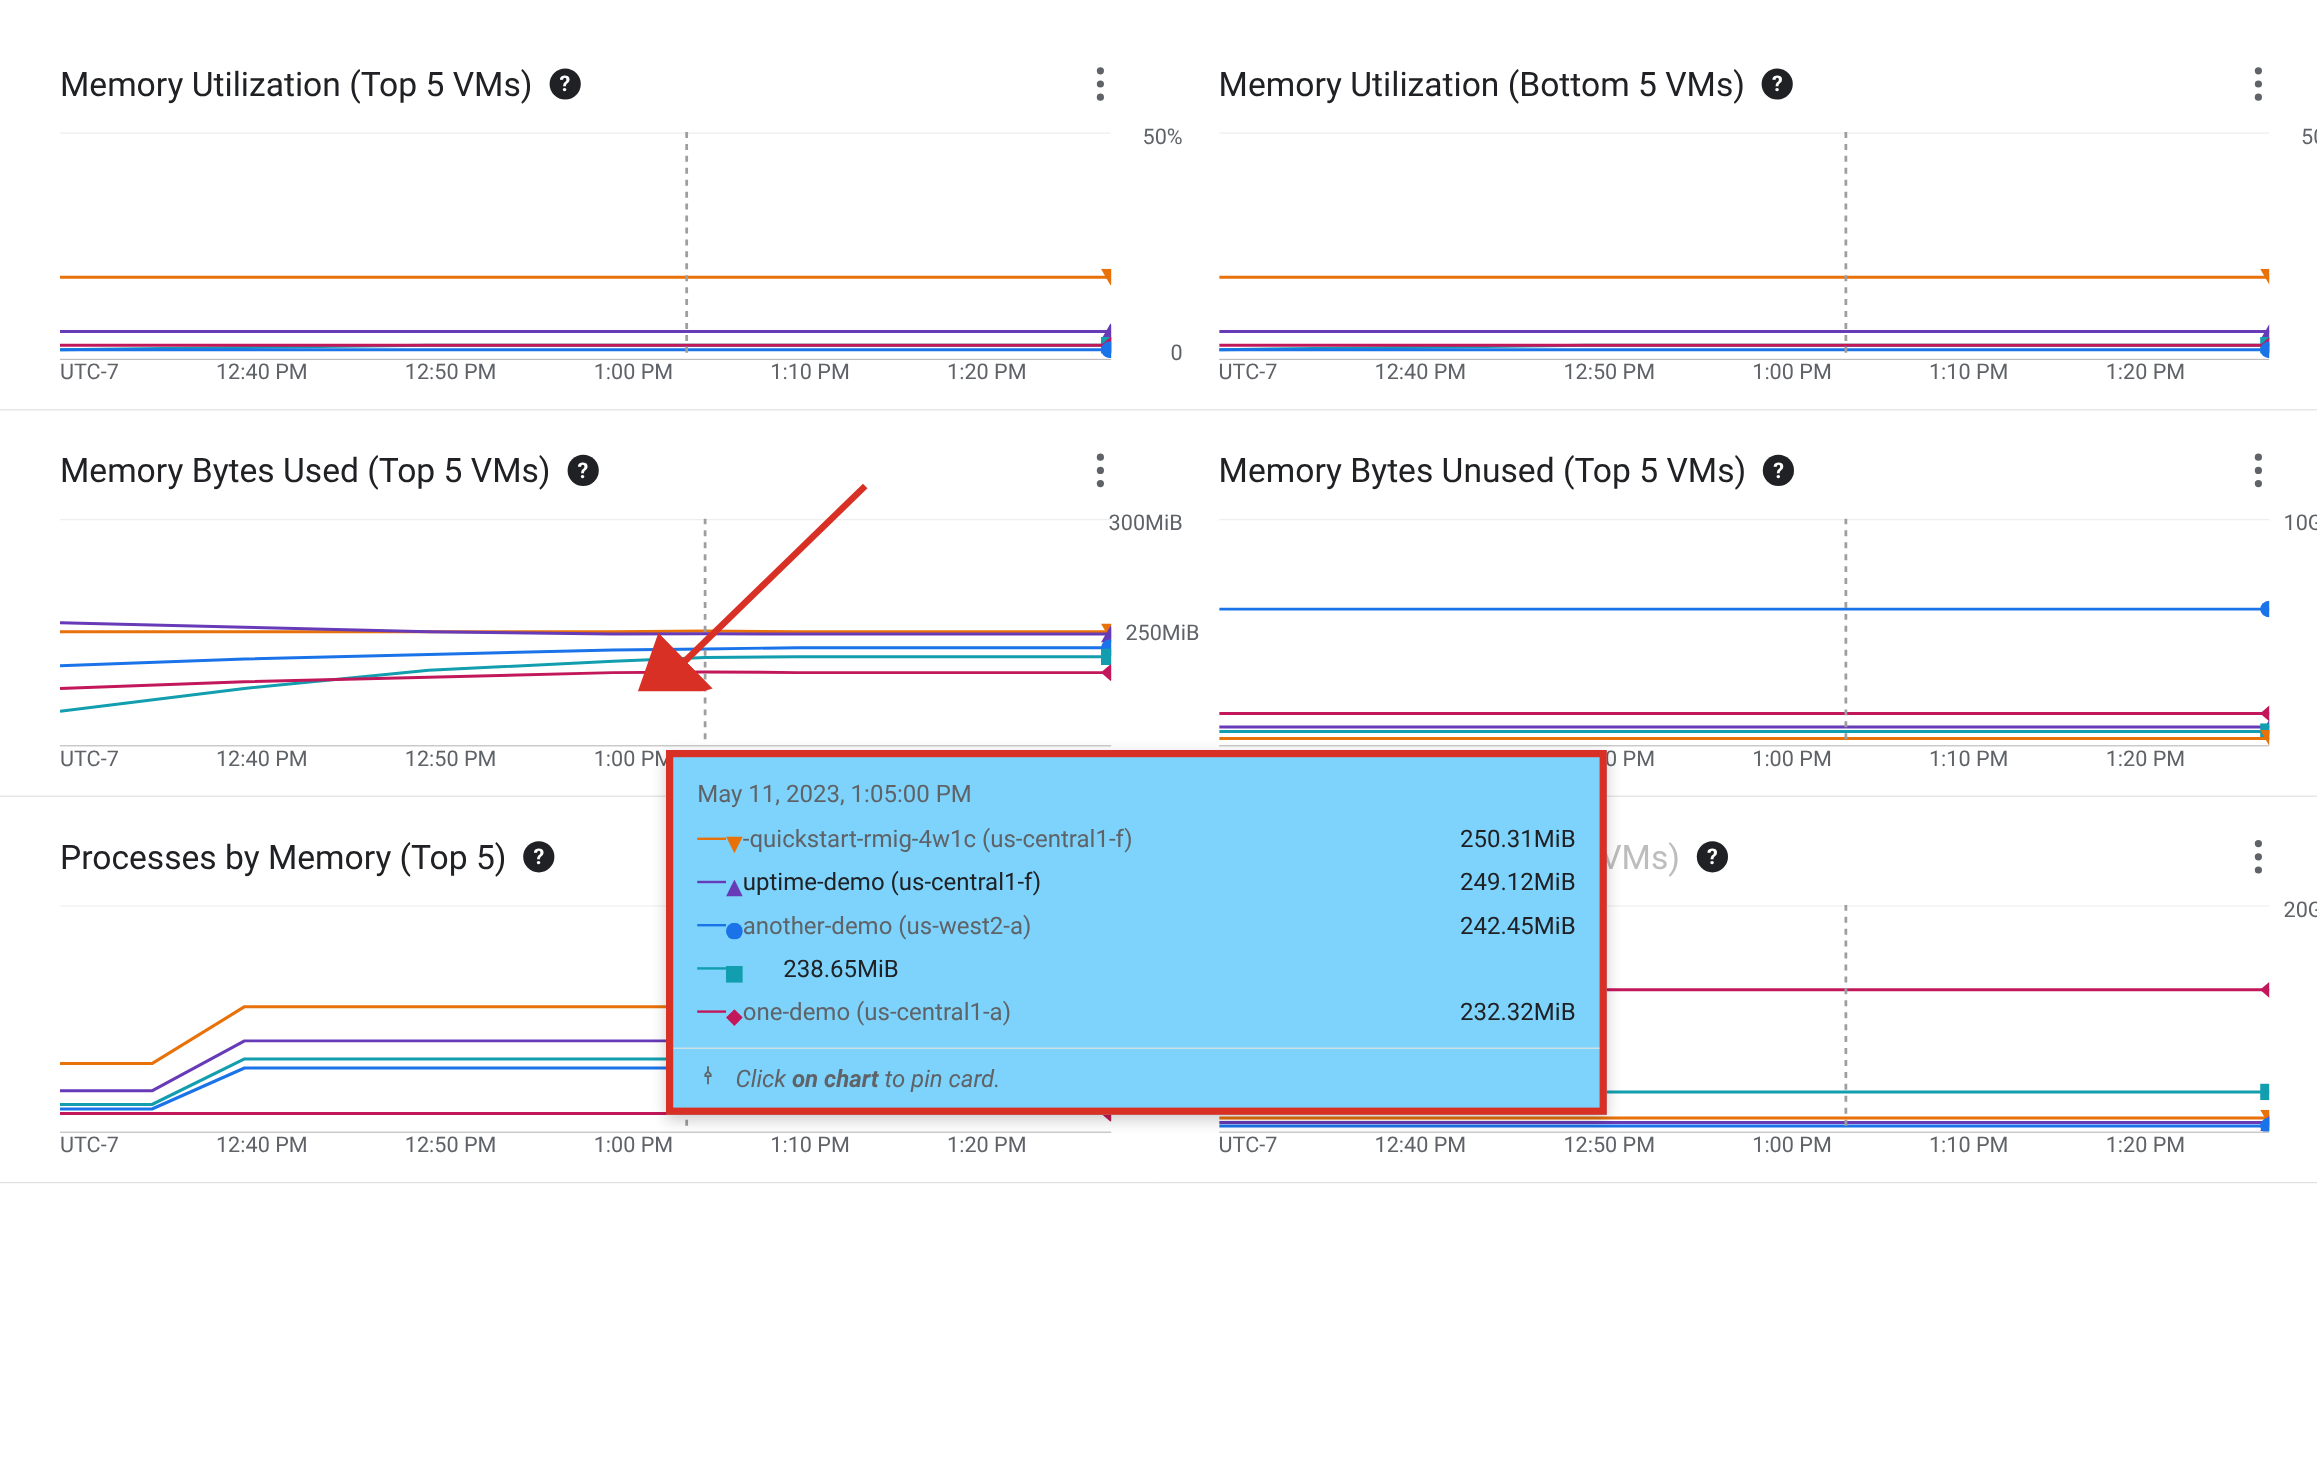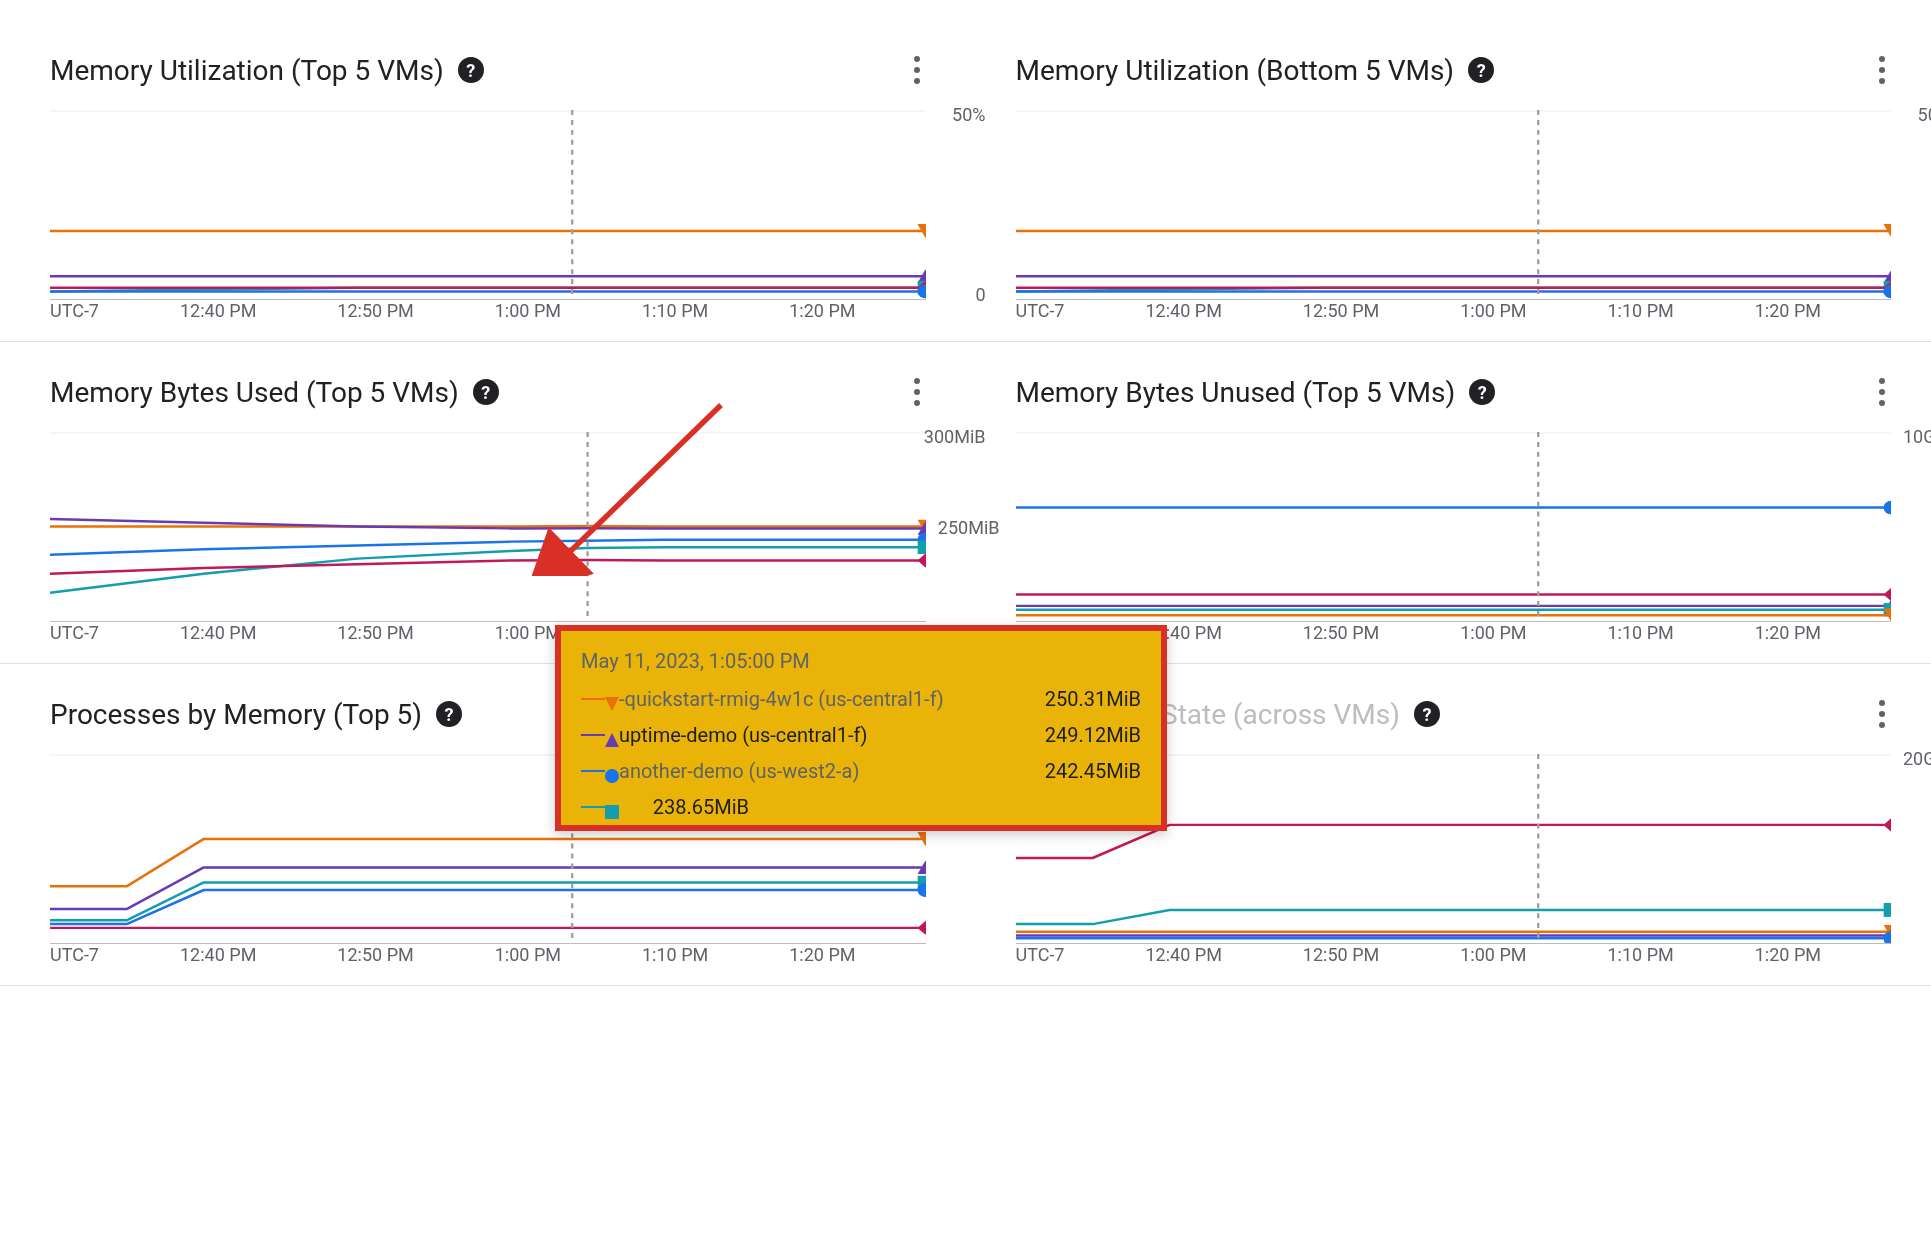--- a/index.html
+++ b/index.html
@@ -54,22 +54,22 @@
   
   .arrow {
     position: absolute;
     width: 220px; height: 180px;
     pointer-events: none;
     z-index: 5;
   }
   
   .tooltip-card {
     position: absolute;
-    width: 612px;
-    background: #eab308;
+    width: 784px;
+    background: #7dd3fc;
     border: 6px solid #d93025;
     box-shadow: 0 4px 12px rgba(0,0,0,.2);
     z-index: 20;
     padding: 18px 20px 0;
   }
   .tooltip-time { color: #5f6368; font-size: 20px; margin-bottom: 8px; }
   .tooltip-row { display: flex; align-items: center; padding: 6px 0; font-size: 20px; }
   .tooltip-row.bold { font-weight: 400; }
   .tooltip-label { flex: 1; color: #5f6368; }
   .tooltip-row.bold .tooltip-label { color: #202124; }
@@ -490,14 +490,32 @@
     <span class="tooltip-label">another-demo (us-west2-a)</span>
     <span class="tooltip-val">242.45MiB</span>
       </div>
       <div class="tooltip-row">
     <span class="mk-line" style="background:#129eaf"></span>
     <span class="marker"><svg width="14" height="14">
             <rect width="14" height="14" fill="#129eaf"></rect>
           </svg></span>
     <span class="tooltip-val">238.65MiB</span>
       </div>
-    </div>
+      <div class="tooltip-row">
+    <span class="mk-line" style="background:#c2185b"></span>
+    <span class="marker"><svg width="14" height="14">
+            <polygon points="7,0 14,7 7,14 0,7" fill="#c2185b"></polygon>
+          </svg></span>
+    <span class="tooltip-label">one-demo (us-central1-a)</span>
+    <span class="tooltip-val">232.32MiB</span>
+      </div>
+    </div>
+  <div class="tooltip-pin">
+    <span>
+      <svg width="18" height="20" viewBox="0 0 24 24" fill="none" stroke="#5f6368" stroke-width="2">
+          <path d="M12 2v6l3 3v2H9v-2l3-3V2M12 13v9"></path>
+        </svg>
+    </span>
+    <span>
+      <span>Click </span><b>on chart</b><span> to pin card.</span>
+    </span>
+  </div>
 </div>
 
 </body></html>

